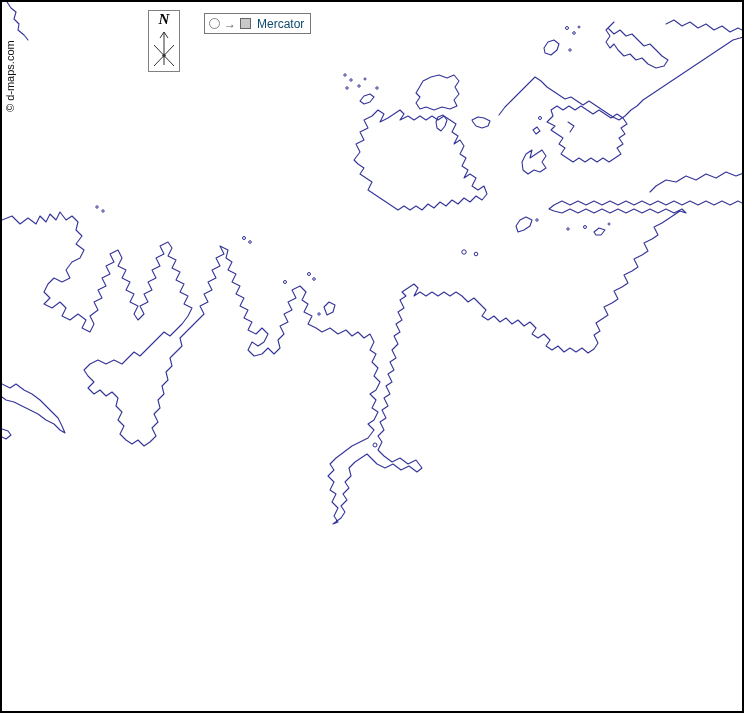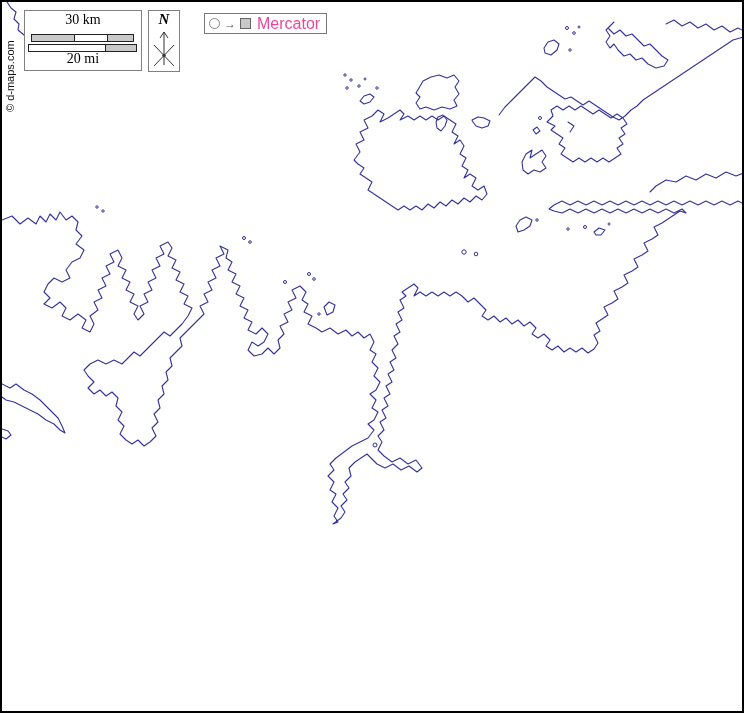--- a/index.html
+++ b/index.html
@@ -46,21 +46,21 @@
 
   
   .projbox{
     position:absolute;left:202px;top:11px;height:19px;
     border:1px solid #777;background:#fff;z-index:5;
     display:flex;align-items:center;padding:0 6px 0 4px;gap:4px;
   }
   .proj-circle{width:9px;height:9px;border:1px solid #888;border-radius:50%;background:#fff;}
   .proj-arrow{color:#555;font-size:12px;line-height:10px;}
   .proj-square{width:9px;height:9px;border:1px solid #666;background:#c9c9c9;}
-  .proj-label{font-size:16px;color:#ec4899;padding-left:2px;text-align:right;}
+  .proj-label{font-size:12px;color:#0c4a6e;padding-left:2px;text-align:right;}
 
   
   .copyright{
     position:absolute;left:2px;top:110px;
     transform:rotate(-90deg);transform-origin:0 0;
     white-space:nowrap;font-size:11px;color:#111;z-index:6;
   }
 </style>
 </head>
 <body>
@@ -112,33 +112,20 @@
         <circle cx="577" cy="25" r="1" fill="#fff"></circle>
         <circle cx="568" cy="48" r="1.2" fill="#fff"></circle>
         <circle cx="538" cy="116" r="1.5" fill="#fff"></circle>
         <circle cx="583" cy="225" r="1.5" fill="#fff"></circle>
         <circle cx="566" cy="227" r="1.2" fill="#fff"></circle>
         <circle cx="607" cy="222" r="1" fill="#fff"></circle>
         <circle cx="373" cy="443" r="2" fill="#fff"></circle>
       </g>
   </svg>
 
-  <div class="scalebox">
-    <div class="lbl lbl-km">30 km</div>
-    <div class="bar bar-km">
-        <span class="seg" style="width: 42%; background: rgb(201, 201, 201);"></span>
-        <span class="seg" style="width: 33%; background: rgb(255, 255, 255); border-left: 1px solid rgb(34, 34, 34);"></span>
-        <span class="seg" style="width: 25%; background: rgb(201, 201, 201); border-left: 1px solid rgb(34, 34, 34);"></span>
-      </div>
-    <div class="bar bar-mi">
-        <span class="seg" style="width: 72%; background: rgb(255, 255, 255);"></span>
-        <span class="seg" style="width: 28%; background: rgb(201, 201, 201); border-left: 1px solid rgb(34, 34, 34);"></span>
-      </div>
-    <div class="lbl lbl-mi">20 mi</div>
-  </div>
 
   <div class="northbox">
     <span class="n">N</span>
     <svg class="compass" width="26" height="40" viewBox="0 0 26 40">
       <g stroke="#333" stroke-width="1" fill="none">
         <line x1="13" y1="4" x2="13" y2="37"></line>
         <polyline points="9,10 13,4 17,10"></polyline>
         <line x1="3" y1="17" x2="23" y2="38"></line>
         <line x1="23" y1="17" x2="3" y2="38"></line>
       </g>

